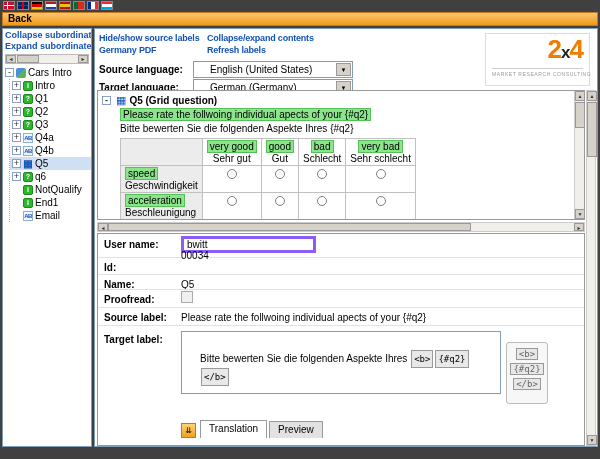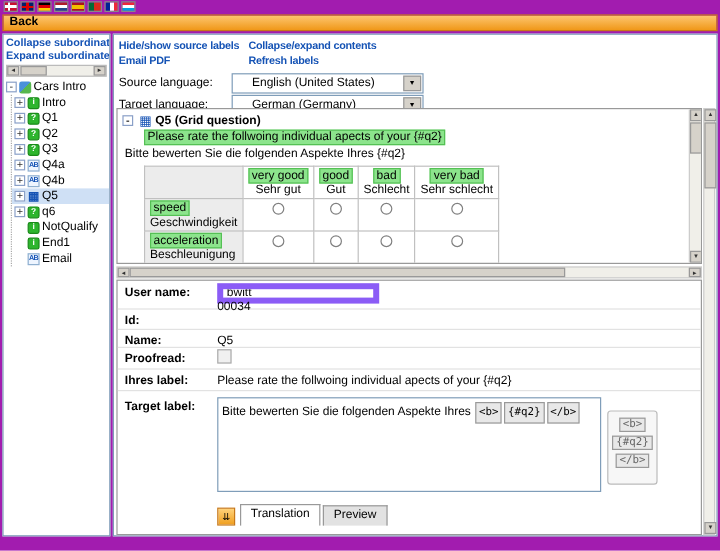--- a/index.html
+++ b/index.html
@@ -1,17 +1,17 @@
 <!DOCTYPE html>
 <html><head>
 <meta charset="utf-8">
 <style>
   * { margin:0; padding:0; box-sizing:border-box; }
   body { width:600px; height:459px; font-family:"Liberation Sans", sans-serif; }
-  .screen { position:relative; width:600px; height:459px; background:#a21caf; overflow:hidden; font-size:10px; color:#000; }
+  .screen { position:relative; width:600px; height:459px; background:#404040; overflow:hidden; font-size:10px; color:#000; }
 
   
   .flagrow { position:absolute; top:1px; left:3px; display:flex; gap:2px; }
   .flag { width:12px; height:9px; border:1px solid #888; }
   .f-dk { background-image:linear-gradient(to bottom, rgba(0,0,0,0) 36%, #fff 36%, #fff 62%, rgba(0,0,0,0) 62%), linear-gradient(to right, #c8102e 27%, #fff 27%, #fff 45%, #c8102e 45%); }
   .f-uk { background-image:linear-gradient(to bottom, rgba(0,0,0,0) 38%, #d00 38%, #d00 62%, rgba(0,0,0,0) 62%), linear-gradient(to right, #012169 38%, #d00 38%, #d00 62%, #012169 62%); }
   .f-de { background-image:linear-gradient(to bottom, #000 33%, #d00 33%, #d00 66%, #ffce00 66%); }
   .f-nl { background-image:linear-gradient(to bottom, #ae1c28 33%, #fff 33%, #fff 66%, #21468b 66%); }
   .f-es { background-image:linear-gradient(to bottom, #aa151b 25%, #f1bf00 25%, #f1bf00 75%, #aa151b 75%); }
   .f-pt { background-image:linear-gradient(to right, #046a38 40%, #da291c 40%); }
@@ -36,59 +36,59 @@
   .spacer { flex:none; width:11px; }
   .ticon { flex:none; width:10px; height:10px; margin-right:2px; display:flex; align-items:center; justify-content:center; font-size:7px; font-weight:bold; }
   .ticon.green { background:#2db52d; border:1px solid #1a8a1a; border-radius:2px; color:#fff; }
   .ticon.ab { background:#eef5ff; border:1px solid #8fb0d0; color:#1553b5; font-size:6px; letter-spacing:-0.5px; }
   .ticon.gridic { color:#1553b5; font-size:10px; }
   .ticon.root { background:linear-gradient(135deg,#4a90d9 50%,#56b74f 50%); border-radius:2px; }
 
   
   .main { position:absolute; top:28px; left:94px; width:504px; height:419px; background:#fff; border:1px solid #7f9db9; }
   .mlink { position:absolute; color:#1553b5; font-weight:bold; font-size:9px; letter-spacing:-0.2px; white-space:nowrap; cursor:pointer; }
-  .langlabel { position:absolute; left:4px; font-weight:normal; }
+  .langlabel { position:absolute; left:4px; font-weight:bold; }
   .select { position:absolute; left:98px; width:160px; height:17px; border:1px solid #7f9db9; background:#fff; line-height:15px; padding-left:16px; cursor:pointer; }
   .select .arrowbox { position:absolute; right:1px; top:1px; width:15px; height:13px; background:#d6d2ca; border:1px solid #999; font-size:6px; text-align:center; line-height:12px; }
 
   .logo { position:absolute; left:390px; top:4px; width:105px; height:53px; background:#fff; border:1px solid #ddd; text-align:right; padding:1px 6px; }
   .logo .big { font-size:26px; font-weight:bold; color:#f07c00; line-height:28px; letter-spacing:-1px; }
   .logo .xmid { color:#222; font-size:17px; }
   .logo .tag { font-size:5px; color:#999; letter-spacing:0.6px; border-top:1px solid #ccc; margin-top:1px; padding-top:2px; white-space:nowrap; }
 
   
   .qpanel { position:absolute; left:2px; top:61px; width:488px; height:130px; border:1px solid #999; background:#fff; overflow:hidden; }
   .qhead { position:absolute; left:4px; top:3px; display:flex; align-items:center; gap:3px; font-weight:bold; }
   .gicon { color:#1553b5; font-size:11px; font-weight:normal; }
   .hl { background:#8ce48c; border:1px solid #55c055; padding:0 2px; display:inline-block; }
   .srcline { position:absolute; left:22px; top:17px; }
-  .tgtline { position:absolute; left:6px; top:32px; }
+  .tgtline { position:absolute; left:22px; top:32px; }
   .gridtable { position:absolute; left:22px; top:47px; border-collapse:collapse; }
   .gridtable td { border:1px solid #c0c0c0; padding:1px 4px; vertical-align:top; }
   .rowlabel { background:#ececec; min-width:58px; }
   .anscell { text-align:center; min-width:30px; }
   .radio { display:inline-block; width:10px; height:10px; border:1px solid #808080; border-radius:50%; background:#fff; margin-top:2px; cursor:pointer; }
 
   .vsb { position:absolute; right:0; top:0; width:10px; height:100%; background:#f0efe9; border-left:1px solid #ccc; }
   .sb-btn { width:10px; height:10px; background:#d6d2ca; border:1px solid #999; font-size:5px; line-height:8px; text-align:center; color:#333; cursor:pointer; }
   .sb-btn.bottom { position:absolute; bottom:0; }
   .v-thumb { margin:1px 0 0 0; width:10px; height:26px; background:#d6d2ca; border:1px solid #999; cursor:pointer; }
 
   .hsb { position:absolute; left:2px; top:193px; width:488px; height:10px; display:flex; background:#f0efe9; border:1px solid #ccc; }
   .h-track { flex:1; position:relative; }
   .h-thumb { position:absolute; left:0; top:0; width:78%; height:8px; background:#d6d2ca; border:1px solid #999; cursor:pointer; }
 
   
   .formpanel { position:absolute; left:2px; top:204px; width:488px; height:213px; border:1px solid #999; background:#fff; overflow:hidden; }
   .flabel { position:absolute; left:6px; font-weight:bold; }
   .fvalue { position:absolute; left:83px; }
   .sep { position:absolute; left:0; right:0; height:1px; background:#e2e2e2; }
-  .txtinput { position:absolute; left:83px; top:2px; width:135px; height:17px; border:5px solid #8b5cf6; font:10px "Liberation Sans",sans-serif; padding-left:3px; }
+  .txtinput { position:absolute; left:83px; top:2px; width:135px; height:17px; border:3px solid #8b5cf6; font:10px "Liberation Sans",sans-serif; padding-left:3px; }
   .chk { position:absolute; left:83px; top:57px; width:12px; height:12px; border:1px solid #aaa; background:#f0f0f0; }
-  .tarea { position:absolute; left:83px; top:97px; width:320px; height:79px; border:1px solid #7f9db9; padding:3px; overflow:hidden; cursor:text; line-height:16px; }
+  .tarea { position:absolute; left:83px; top:97px; width:320px; height:63px; border:1px solid #7f9db9; padding:18px; overflow:hidden; cursor:text; line-height:16px; }
   .chip { display:inline-block; border:1px solid #999; background:#e8e8e8; padding:0 2px; font-family:"DejaVu Sans Mono",monospace; font-size:9px; margin:0 1px; cursor:pointer; }
   .palette { position:absolute; left:408px; top:108px; width:42px; height:62px; border:1px solid #bbb; border-radius:3px; background:#f7f7f7; display:flex; flex-direction:column; align-items:center; gap:3px; padding-top:5px; color:#666; }
   .tabbar { position:absolute; left:83px; top:186px; display:flex; align-items:flex-end; gap:2px; }
   .tgl-btn { width:15px; height:15px; background:linear-gradient(#ffd27a,#f0a020); border:1px solid #c87818; font-size:8px; line-height:13px; text-align:center; cursor:pointer; margin-right:2px; }
   .tab { border:1px solid #999; border-bottom:none; padding:2px 8px 3px; background:#e2e2e2; cursor:pointer; }
   .tab.active { background:#fff; padding-bottom:4px; }
 
   .outer-vsb { position:absolute; left:491px; top:61px; width:10px; height:356px; background:#f0efe9; border:1px solid #ccc; }
 </style>
 </head>
@@ -184,34 +184,38 @@
           <span>Email</span>
         </div>
       </div>
     </div>
   </div>
 
   <div class="main">
 
     <span class="mlink" style="left:4px; top:4px;">Hide/show source labels</span>
     <span class="mlink" style="left:112px; top:4px;">Collapse/expand contents</span>
-    <span class="mlink" style="left:4px; top:16px;">Email PDF</span>
+    <span class="mlink" style="left:4px; top:16px;">Germany PDF</span>
     <span class="mlink" style="left:112px; top:16px;">Refresh labels</span>
 
     <span class="langlabel" style="top:35px;">Source language:</span>
     <div class="select" style="top:32px;">
       <span>English (United States)</span>
       <span class="arrowbox">▼</span>
     </div>
     <span class="langlabel" style="top:53px;">Target language:</span>
     <div class="select" style="top:50px;">
       <span>German (Germany)</span>
       <span class="arrowbox">▼</span>
     </div>
 
+    <div class="logo">
+      <div class="big"><span>2</span><span class="xmid">x</span><span>4</span></div>
+      <div class="tag">MARKET RESEARCH CONSULTING</div>
+    </div>
 
     <div class="qpanel">
       <div class="qhead">
         <span class="expander">-</span>
         <span class="gicon">▦</span>
         <span>Q5 (Grid question)</span>
       </div>
       <div class="srcline">
         <span class="hl">Please rate the follwoing individual apects of your {#q2}</span>
       </div>
@@ -296,21 +300,21 @@
       <div class="sep" style="top:40px;"></div>
 
       <span class="flabel" style="top:45px;">Name:</span>
       <span class="fvalue" style="top:45px;">Q5</span>
       <div class="sep" style="top:55px;"></div>
 
       <span class="flabel" style="top:60px;">Proofread:</span>
       <span class="chk"></span>
       <div class="sep" style="top:73px;"></div>
 
-      <span class="flabel" style="top:78px;">Ihres label:</span>
+      <span class="flabel" style="top:78px;">Source label:</span>
       <span class="fvalue" style="top:78px;">Please rate the follwoing individual apects of your {#q2}</span>
       <div class="sep" style="top:91px;"></div>
 
       <span class="flabel" style="top:100px;text-align:center;">Target label:</span>
       <div class="tarea">
         <span>Bitte bewerten Sie die folgenden Aspekte Ihres</span>
         <span class="chip">&lt;b&gt;</span><span class="chip">{#q2}</span><span class="chip">&lt;/b&gt;</span>
       </div>
       <div class="palette">
         <span class="chip">&lt;b&gt;</span>

